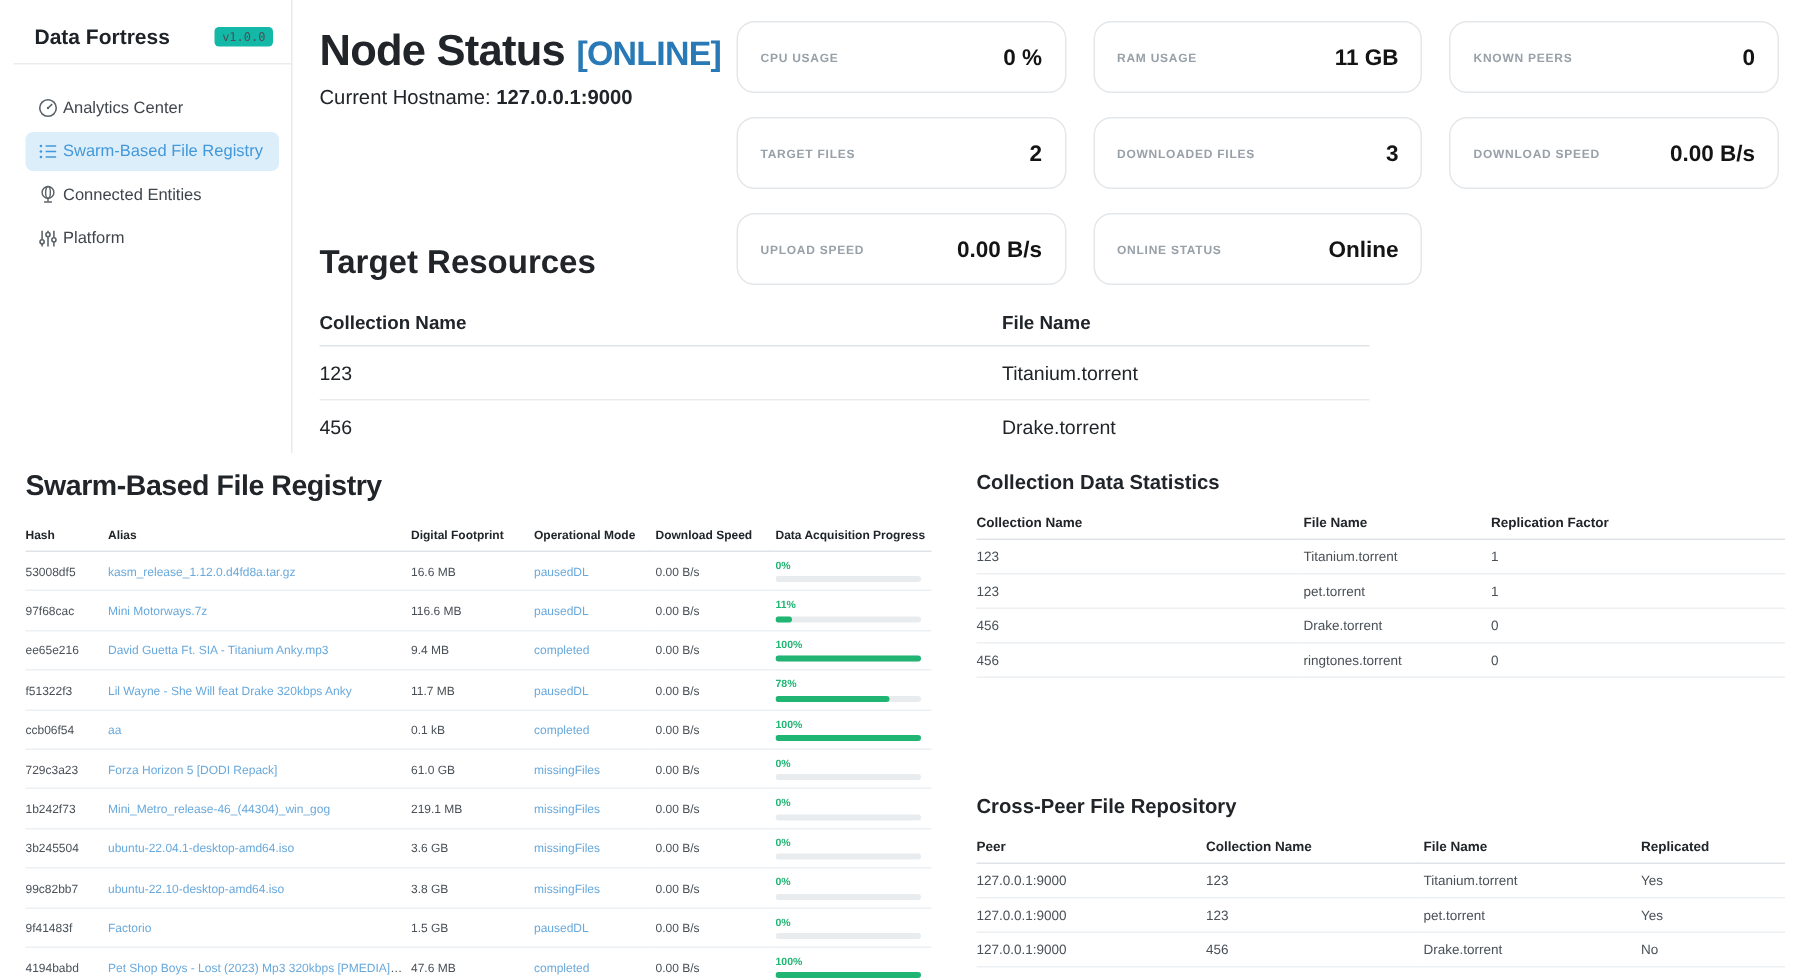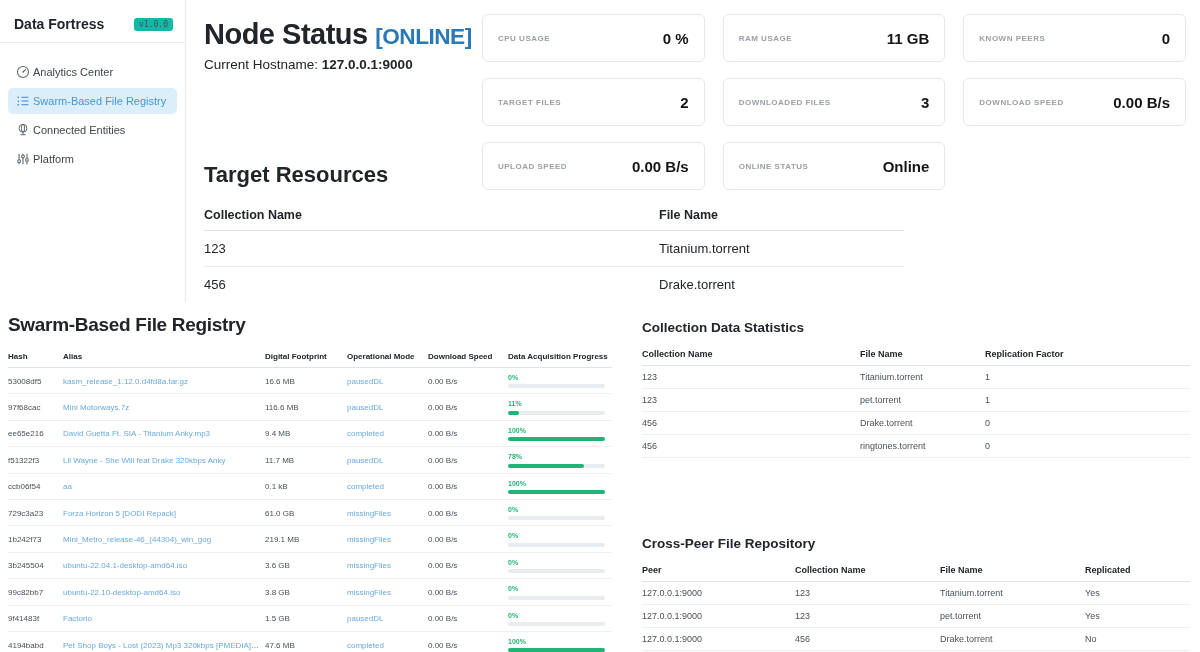--- a/index.html
+++ b/index.html
@@ -8,21 +8,21 @@
     --green:#21b573;
     --active-bg:#ddeefb;
     --active-text:#4298d8;
     --star-gold:#f2b01e;
     --border-strong:#dfe3e7;
     --border-light:#edf0f2;
   }
   *{box-sizing:border-box;margin:0;padding:0;}
   html,body{width:1200px;height:652px;overflow:hidden;background:#fff;
     font-family:"Liberation Sans",sans-serif;color:#212529;}
-  .page{width:1200px;height:652px;}
+  .page{width:1200px;height:652px;padding-left:9px;}
 
   
   .top{display:flex;align-items:stretch;min-height:298px;}
   .sidebar{width:186px;flex:0 0 186px;border-right:1px solid #e7eaee;padding-top:12px;}
   .sidebar-head{display:flex;justify-content:space-between;align-items:center;padding:4px 12px 10px 14px;}
   .brand{font-size:14px;font-weight:700;color:#1d2228;}
   .version-badge{font-family:"DejaVu Sans Mono",monospace;font-size:8px;color:#495057;
     background:#14b8a6;border-radius:3px;padding:2px 5px;}
   .sidebar-divider{border-bottom:1px solid #ececec;margin-bottom:16px;}
   .nav-item{display:flex;align-items:center;gap:3px;margin:3px 8px;padding:6px 6px 6px 8px;
@@ -34,21 +34,21 @@
 
   .top-main{flex:1;padding:14px 14px 0 18px;display:grid;grid-template-columns:272px 1fr;
     grid-template-rows:auto auto;column-gap:6px;}
   .node-block{display:flex;flex-direction:column;padding-top:4px;}
   .node-block h1{font-size:29px;font-weight:700;letter-spacing:-0.5px;}
   .online-tag{color:var(--accent-blue);font-size:0.78em;font-weight:700;}
   .hostname{font-size:13.5px;margin-top:6px;color:#212529;}
   .target-title{margin-top:auto;font-size:22px;font-weight:700;padding-bottom:2px;}
 
   .stats-grid{display:grid;grid-template-columns:repeat(3,1fr);gap:16px 18px;align-content:start;}
-  .stat-card{border:1px solid #e4e7ea;border-radius:6px;background:#fff;height:48px;
+  .stat-card{border:1px solid #e4e7ea;border-radius:12px;background:#fff;height:48px;
     display:flex;justify-content:space-between;align-items:center;padding:0 15px;}
   .stat-label{font-size:8px;font-weight:700;letter-spacing:0.5px;color:#98a0a8;text-transform:uppercase;}
   .stat-value{font-size:15px;font-weight:700;color:#141414;white-space:nowrap;}
 
   .target-table{grid-column:1 / -1;width:700px;border-collapse:collapse;margin-top:10px;table-layout:fixed;}
   .target-table th{text-align:left;font-size:12.5px;font-weight:700;padding:8px 0;
     border-bottom:1px solid var(--border-strong);}
   .target-table td{font-size:13px;padding:10px 0;border-bottom:1px solid #e8ebee;color:#212529;}
   .target-table tr:last-child td{border-bottom:none;}
 
@@ -64,21 +64,21 @@
   .registry-table{width:604px;}
   .registry-table th{font-size:8px;padding:6px 3px 6px 0;}
   .registry-table td{font-size:8px;padding:6px 3px 5px 0;}
   a.link{color:var(--link-blue);text-decoration:none;cursor:pointer;}
   .star{color:var(--star-gold);font-size:9px;margin-left:3px;}
   .pct{font-size:7px;font-weight:700;color:var(--green);line-height:1.2;}
   .bar{height:4px;width:96%;background:#e9ecef;border-radius:2px;margin-top:2px;}
   .fill{height:100%;background:var(--green);border-radius:2px;}
 
   .bottom-right{flex:1;padding-top:2px;}
-  .right-title{font-size:13.5px;font-weight:700;margin:10px 0 8px 0;}
+  .right-title{font-size:13.5px;font-weight:700;margin:4px 0 8px 0;}
   .right-title.second{margin-top:78px;}
   .right-table{width:100%;}
   .right-table th{font-size:9px;padding:6px 4px 6px 0;}
   .right-table td{font-size:9px;padding:6px 4px 6px 0;color:#3c4248;}
 </style>
 </head>
 <body>
 
 <div class="page">
 

